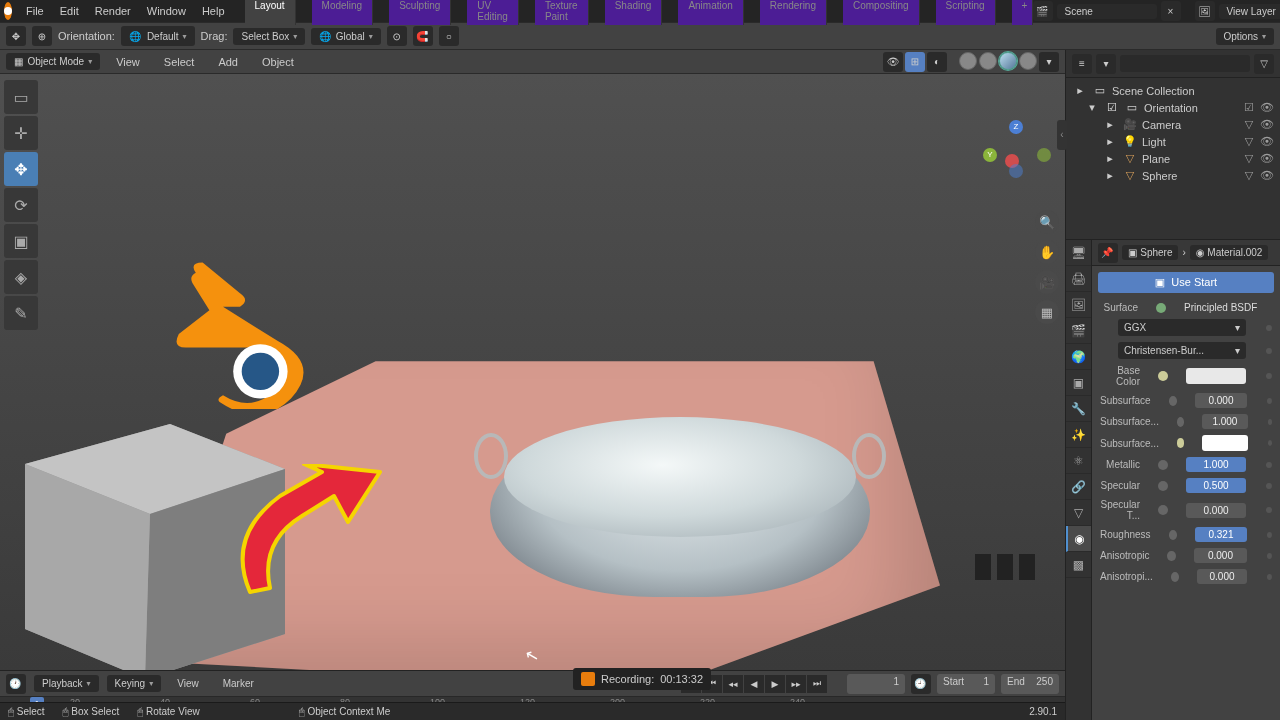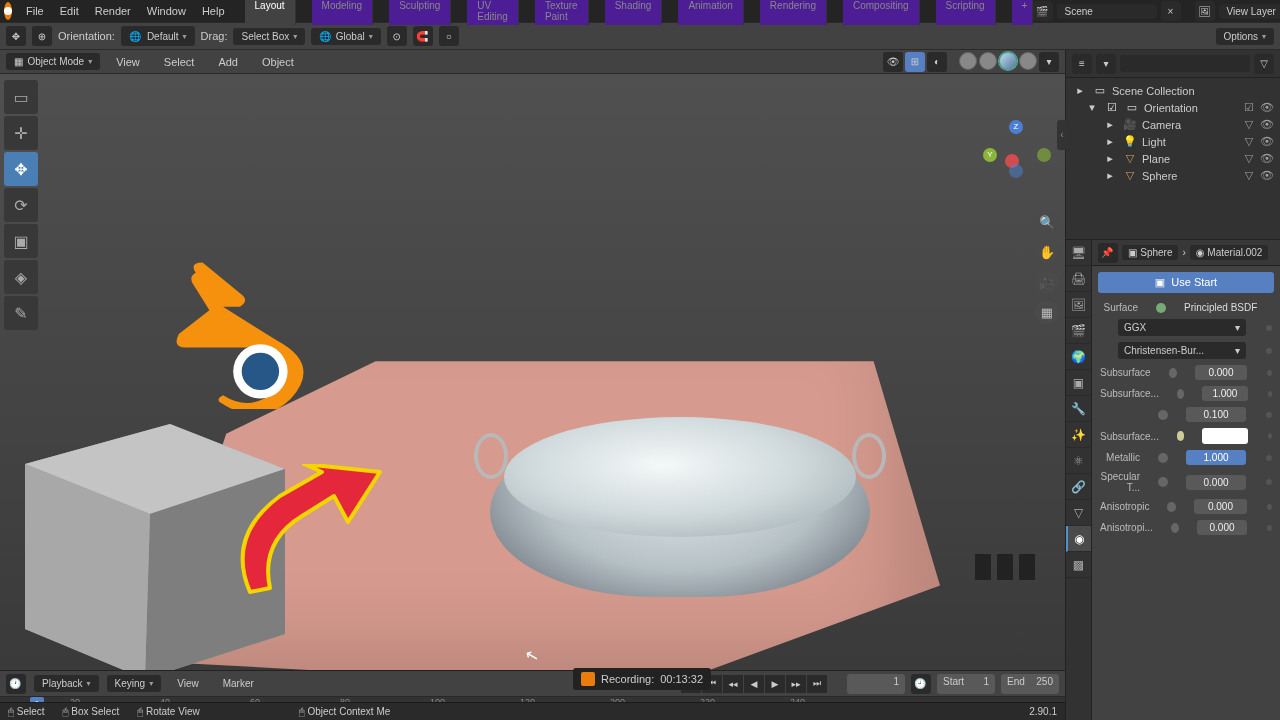--- a/index.html
+++ b/index.html
@@ -372,53 +372,65 @@
         <div class="prow">
             <span class="lbl"></span>
             <div class="wide-val">
               <span>Christensen-Bur...</span>
               <span>▾</span>
             </div>
             <span class="dot2"></span>
           </div>
         <div id="prop-rows">
             <div class="prow">
+              <span class="lbl">Base Color</span>
+              <span class="dot" style="background:#cc9"></span>
+              <span class="color" style="background:#e8e8e8"></span>
+              <span class="dot2"></span>
+            </div>
+            <div class="prow">
               <span class="lbl">Subsurface</span>
               <span class="dot" style="background:#666"></span>
               <span class="val">0.000</span>
               <span class="dot2"></span>
             </div>
             <div class="prow">
               <span class="lbl">Subsurface...</span>
               <span class="dot"></span>
               <span class="val">1.000</span>
               <span class="dot2"></span>
             </div>
             <div class="prow">
-              <span class="lbl"></span>
-              <span class="dot"></span>
-              <span class="val">0.100</span>
-              <span class="dot2"></span>
-            </div>
-            <div class="prow">
               <span class="lbl">Subsurface...</span>
               <span class="dot" style="background:#cc9"></span>
               <span class="color" style="background:#ffffff"></span>
               <span class="dot2"></span>
             </div>
             <div class="prow">
               <span class="lbl">Metallic</span>
               <span class="dot" style="background:#666"></span>
               <span class="val blue">1.000</span>
               <span class="dot2"></span>
             </div>
             <div class="prow">
+              <span class="lbl">Specular</span>
+              <span class="dot" style="background:#666"></span>
+              <span class="val blue">0.500</span>
+              <span class="dot2"></span>
+            </div>
+            <div class="prow">
               <span class="lbl">Specular T...</span>
               <span class="dot" style="background:#666"></span>
               <span class="val">0.000</span>
+              <span class="dot2"></span>
+            </div>
+            <div class="prow">
+              <span class="lbl">Roughness</span>
+              <span class="dot" style="background:#666"></span>
+              <span class="val blue">0.321</span>
               <span class="dot2"></span>
             </div>
             <div class="prow">
               <span class="lbl">Anisotropic</span>
               <span class="dot" style="background:#666"></span>
               <span class="val">0.000</span>
               <span class="dot2"></span>
             </div>
             <div class="prow">
               <span class="lbl">Anisotropi...</span>

